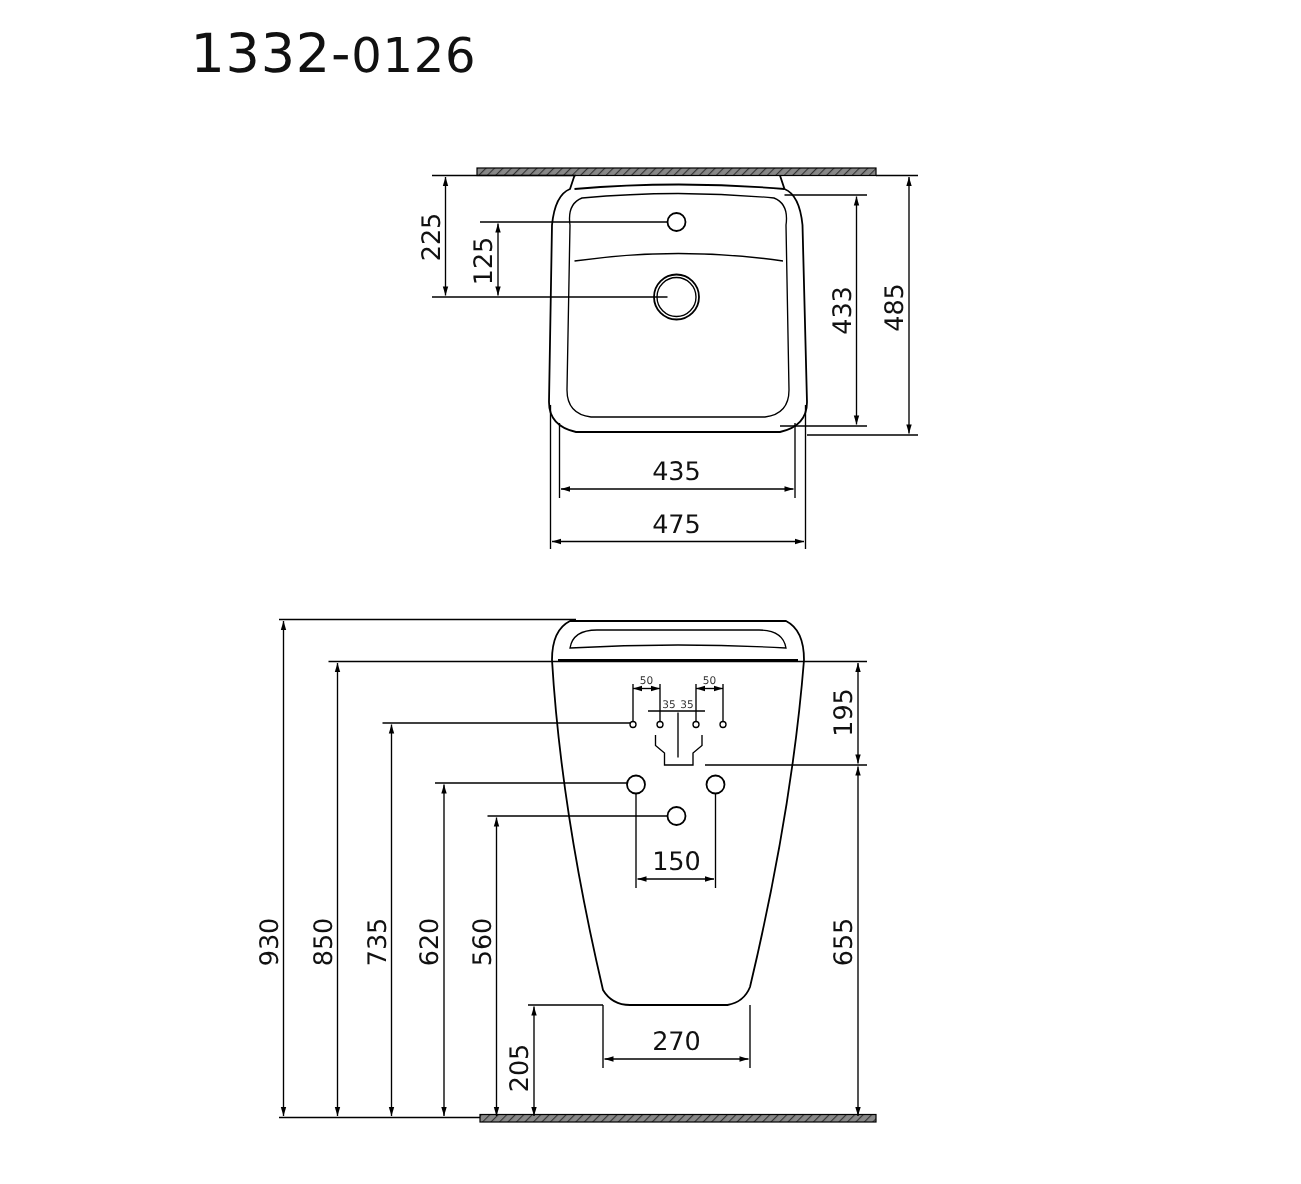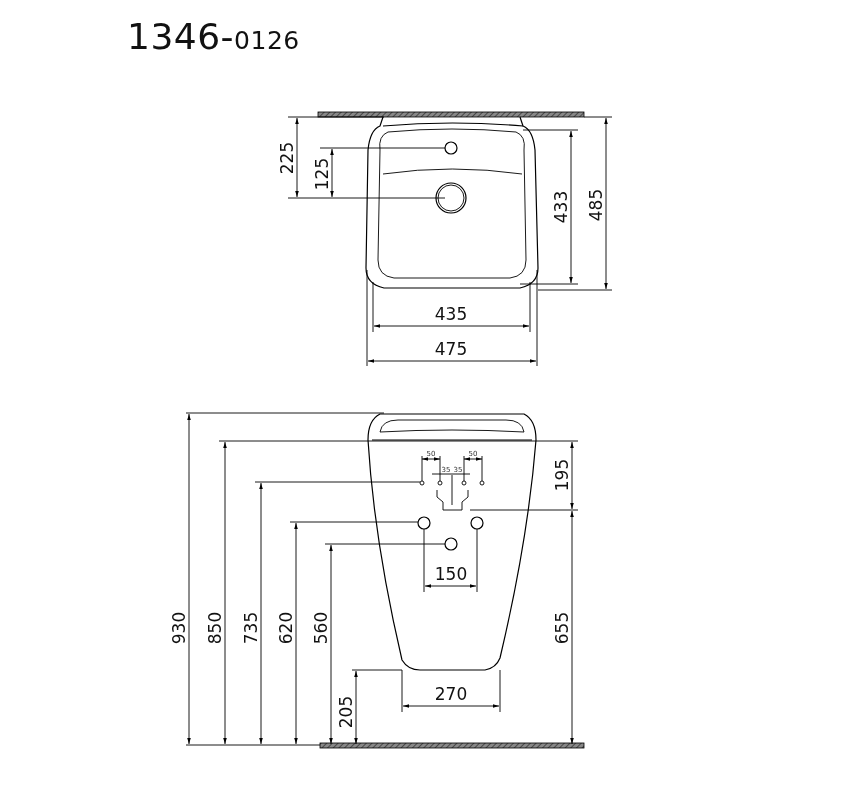--- a/index.html
+++ b/index.html
@@ -1,28 +1,28 @@
 <!DOCTYPE html>
 <html><head>
 <meta charset="utf-8">
 <style>
   html,body{margin:0;padding:0;background:#fff;}
   body{width:867px;height:789px;position:relative;overflow:hidden;font-family:"DejaVu Sans",sans-serif;}
   #title{position:absolute;left:127px;top:16px;font-size:36px;color:#111;letter-spacing:0.5px;}
-  #title .small{font-size:25px;}
+  #title .small{font-size:32px;}
   svg{position:absolute;left:0;top:0;}
   .ln{stroke:#000;stroke-width:1.2;fill:none;}
   .thin{stroke:#000;stroke-width:0.9;fill:none;}
   .dim{font-family:"DejaVu Sans",sans-serif;font-size:17px;fill:#111;}
   .dimsm{font-family:"DejaVu Sans",sans-serif;font-size:7px;fill:#333;}
 </style>
 </head>
 <body>
 
-<div id="title"><span>1346-</span><span class="small">0126</span></div>
+<div id="title"><span>1332-</span><span class="small">0126</span></div>
 
 <svg width="867" height="789" viewBox="0 0 867 789">
   <defs>
     <pattern id="hatch" width="4" height="4" patternUnits="userSpaceOnUse" patternTransform="rotate(45)">
       <rect width="4" height="4" fill="#888"></rect>
       <line x1="0" y1="0" x2="0" y2="4" stroke="#333" stroke-width="1.5"></line>
     </pattern>
     <marker id="ar" viewBox="0 0 10 10" refX="10" refY="5" markerWidth="10" markerHeight="6" orient="auto-start-reverse" markerUnits="userSpaceOnUse">
       <path d="M0,2 L10,5 L0,8 z" fill="#000"></path>
     </marker>

